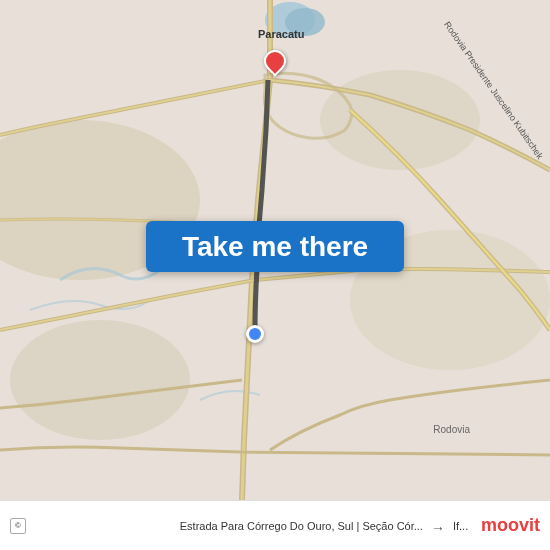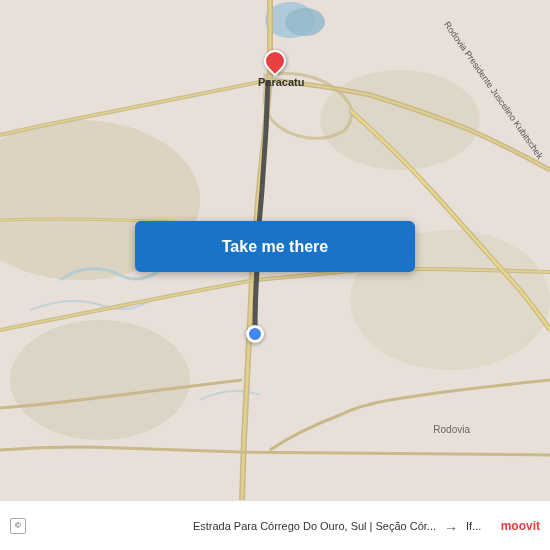--- a/index.html
+++ b/index.html
@@ -93,27 +93,27 @@
       color: #333;
       font-weight: 500;
     }
 
     
     #take-me-there-btn {
       position: absolute;
       left: 50%;
       transform: translateX(-50%);
       top: 221px;
-      width: 280px;
+      width: 258px;
       height: 51px;
       background-color: #1a73c7;
       color: #fff;
       border: none;
       border-radius: 6px;
-      font-size: 16px;
+      font-size: 28px;
       font-weight: 600;
       cursor: pointer;
       z-index: 20;
       display: flex;
       align-items: center;
       justify-content: center;
       box-shadow: 0 2px 8px rgba(0,0,0,0.3);
     }
 
     
@@ -186,25 +186,24 @@
     
     #paracatu-label {
       position: absolute;
       left: 258px;
       top: 28px;
       font-size: 11px;
       color: #333;
       font-weight: 600;
       z-index: 6;
       pointer-events: none;
-      margin-top: 48px;
     }
 
     #moovit-logo {
-      font-size: 12px;
+      font-size: 18px;
       color: #e84040;
       font-weight: bold;
       white-space: nowrap;
     }
   </style>
 </head>
 <body>
 
 <div id="map-container">
 

